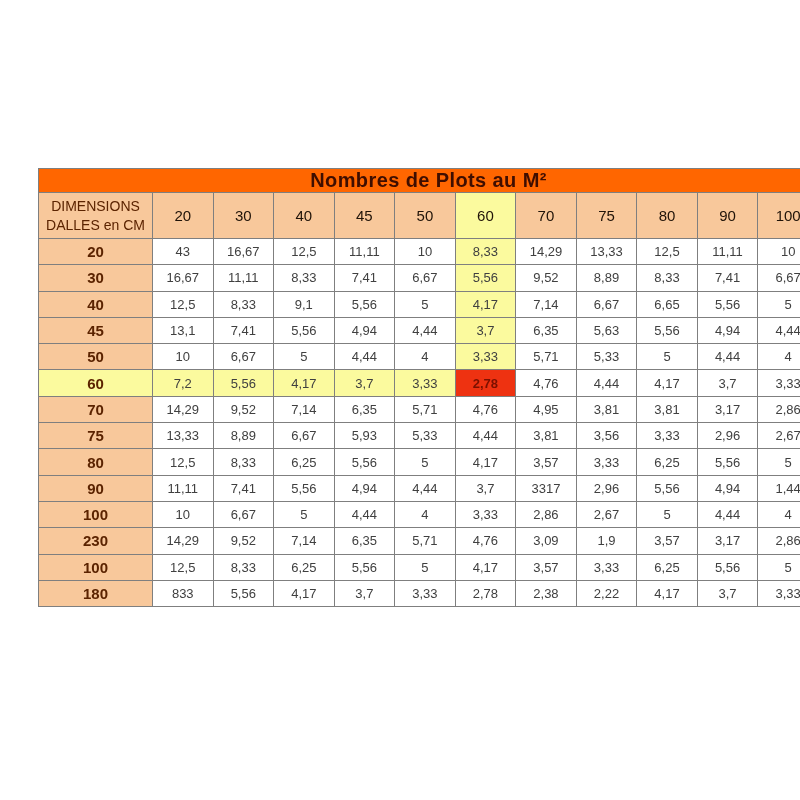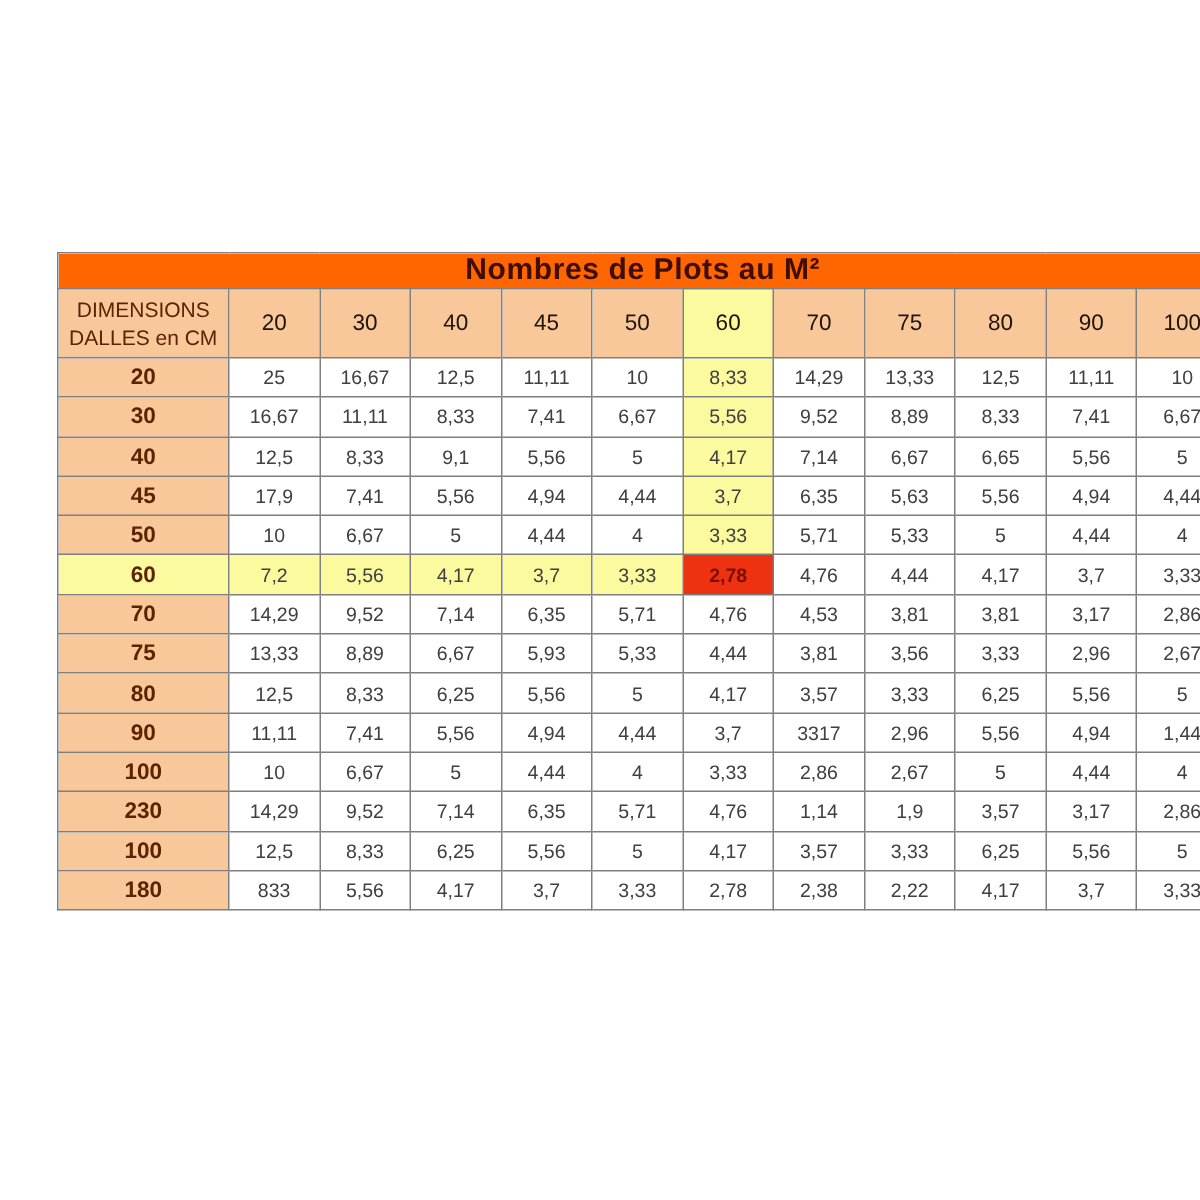--- a/index.html
+++ b/index.html
@@ -105,21 +105,21 @@
           <th>70</th>
           <th>75</th>
           <th>80</th>
           <th>90</th>
           <th>100</th>
         </tr>
     </thead>
     <tbody id="table-body">
         <tr>
           <td class="rowhead">20</td>
-          <td class="cell">25</td>
+          <td class="cell">43</td>
           <td class="cell">16,67</td>
           <td class="cell">12,5</td>
           <td class="cell">11,11</td>
           <td class="cell">10</td>
           <td class="cell yellow">8,33</td>
           <td class="cell">14,29</td>
           <td class="cell">13,33</td>
           <td class="cell">12,5</td>
           <td class="cell">11,11</td>
           <td class="cell">10</td>
@@ -147,21 +147,21 @@
           <td class="cell">5</td>
           <td class="cell yellow">4,17</td>
           <td class="cell">7,14</td>
           <td class="cell">6,67</td>
           <td class="cell">6,65</td>
           <td class="cell">5,56</td>
           <td class="cell">5</td>
         </tr>
         <tr>
           <td class="rowhead">45</td>
-          <td class="cell">17,9</td>
+          <td class="cell">13,1</td>
           <td class="cell">7,41</td>
           <td class="cell">5,56</td>
           <td class="cell">4,94</td>
           <td class="cell">4,44</td>
           <td class="cell yellow">3,7</td>
           <td class="cell">6,35</td>
           <td class="cell">5,63</td>
           <td class="cell">5,56</td>
           <td class="cell">4,94</td>
           <td class="cell">4,44</td>
@@ -195,21 +195,21 @@
           <td class="cell">3,33</td>
         </tr>
         <tr>
           <td class="rowhead">70</td>
           <td class="cell">14,29</td>
           <td class="cell">9,52</td>
           <td class="cell">7,14</td>
           <td class="cell">6,35</td>
           <td class="cell">5,71</td>
           <td class="cell">4,76</td>
-          <td class="cell">4,53</td>
+          <td class="cell">4,95</td>
           <td class="cell">3,81</td>
           <td class="cell">3,81</td>
           <td class="cell">3,17</td>
           <td class="cell">2,86</td>
         </tr>
         <tr>
           <td class="rowhead">75</td>
           <td class="cell">13,33</td>
           <td class="cell">8,89</td>
           <td class="cell">6,67</td>
@@ -265,21 +265,21 @@
           <td class="cell">4</td>
         </tr>
         <tr>
           <td class="rowhead">230</td>
           <td class="cell">14,29</td>
           <td class="cell">9,52</td>
           <td class="cell">7,14</td>
           <td class="cell">6,35</td>
           <td class="cell">5,71</td>
           <td class="cell">4,76</td>
-          <td class="cell">1,14</td>
+          <td class="cell">3,09</td>
           <td class="cell">1,9</td>
           <td class="cell">3,57</td>
           <td class="cell">3,17</td>
           <td class="cell">2,86</td>
         </tr>
         <tr>
           <td class="rowhead">100</td>
           <td class="cell">12,5</td>
           <td class="cell">8,33</td>
           <td class="cell">6,25</td>

